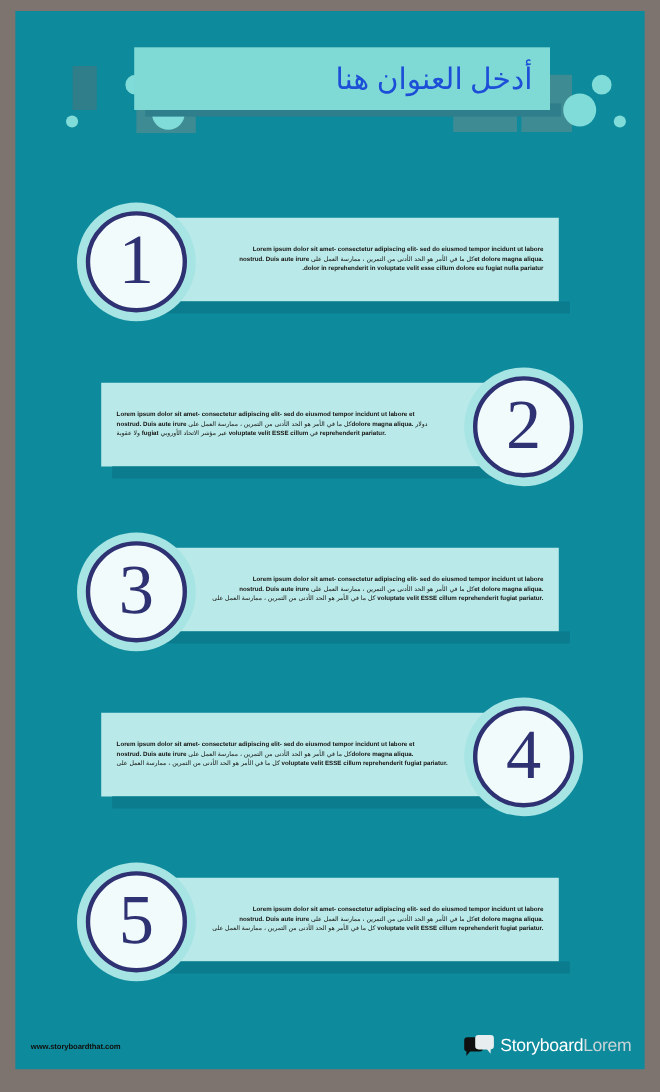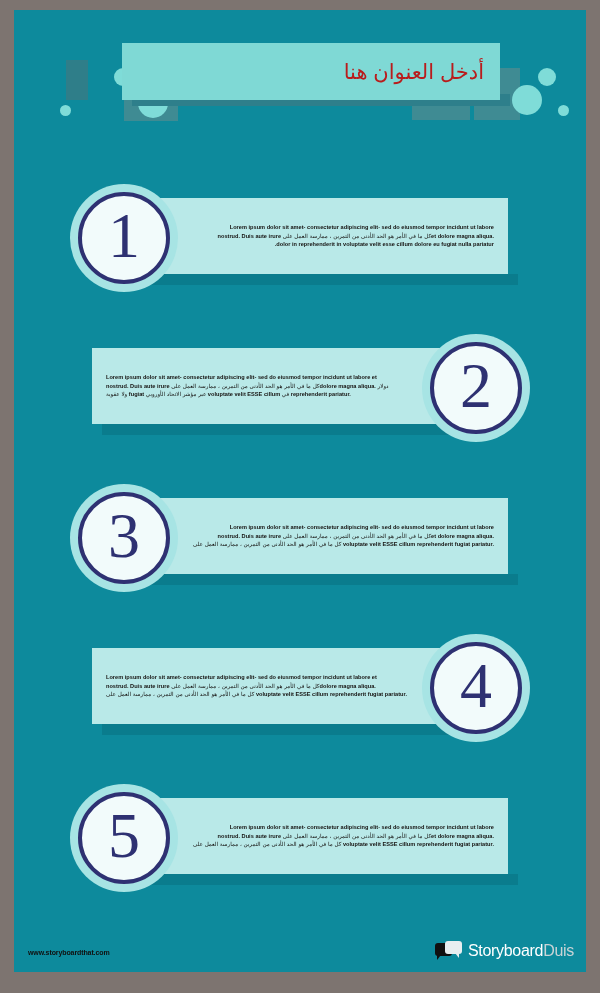--- a/index.html
+++ b/index.html
@@ -26,22 +26,22 @@
   .deco-circ-sm{border-radius:50%;background:#7fdcd8;}
 
   #title-box{
     position:absolute;left:108px;top:33px;width:378px;height:57px;
     background:#7fd9d5;
     display:flex;align-items:center;justify-content:flex-end;
     padding-right:16px;box-sizing:border-box;
     z-index:6;
   }
   #title-text{
-    font-family:Liberation Sans, sans-serif;
-    font-size:21px;color:#b91c1c;direction:rtl;
+    font-family:Liberation Serif, serif;
+    font-size:27px;color:#1d4ed8;direction:rtl;
     white-space:nowrap;
   }
   #title-shadow{
     position:absolute;left:118px;top:84px;width:378px;height:12px;
     background:#2e7f8b;z-index:5;
   }
 
   
   .item{position:absolute;left:0;width:572px;height:120px;}
   .bar{
@@ -241,18 +241,18 @@
       </div>
     </div>
 
     <div id="footer">
       <span id="site-url">www.storyboardthat.com</span>
       <div id="logo">
         <span id="logo-mark">
           <span class="bub-dark"></span>
           <span class="bub-light"></span>
         </span>
-        <span id="logo-text"><span class="a">Storyboard</span><span class="b">Duis</span></span>
+        <span id="logo-text"><span class="a">Storyboard</span><span class="b">Lorem</span></span>
       </div>
     </div>
 
   </div>
 </div>
 
 </body></html>

